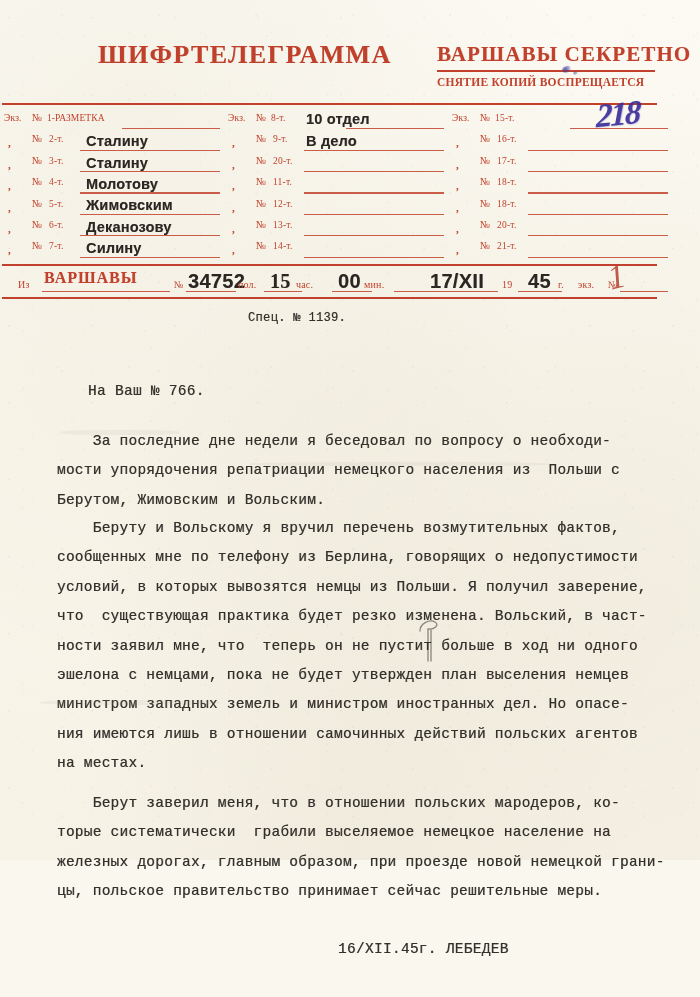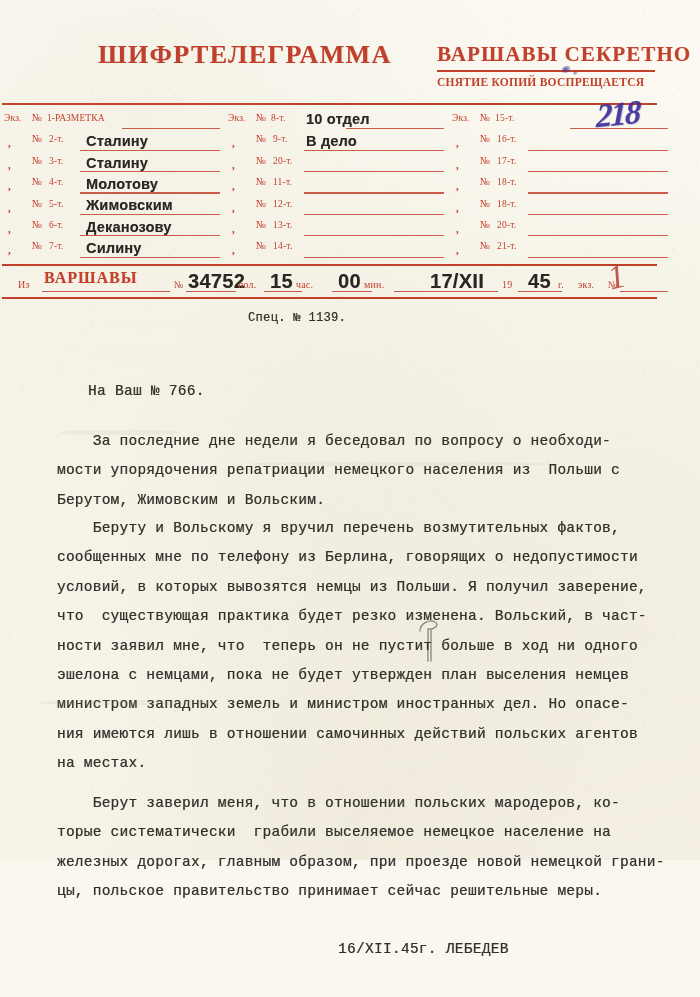--- a/index.html
+++ b/index.html
@@ -479,21 +479,21 @@
   <div id="origin">
     <div class="o-lbl" style="left:6px;">Из</div>
     <div class="o-val red" style="left:32px;top:3px;font-size:16px;letter-spacing:1px;">ВАРШАВЫ</div>
     <div class="o-line" style="left:30px;width:128px;"></div>
 
     <div class="o-lbl" style="left:162px;">№</div>
     <div class="o-val" style="left:176px;">34752</div>
     <div class="o-line" style="left:174px;width:50px;"></div>
 
     <div class="o-lbl" style="left:226px;">пол.</div>
-    <div class="o-val" style="left:258px;">15</div>
+    <div class="o-val" style="left:258px;font-family:Liberation Serif, serif;">15</div>
     <div class="o-line" style="left:252px;width:38px;"></div>
     <div class="o-lbl" style="left:284px;">час.</div>
 
     <div class="o-val" style="left:326px;">00</div>
     <div class="o-line" style="left:320px;width:40px;"></div>
     <div class="o-lbl" style="left:352px;">мин.</div>
 
     <div class="o-val" style="left:418px;">17/XII</div>
     <div class="o-line" style="left:382px;width:104px;"></div>
 

